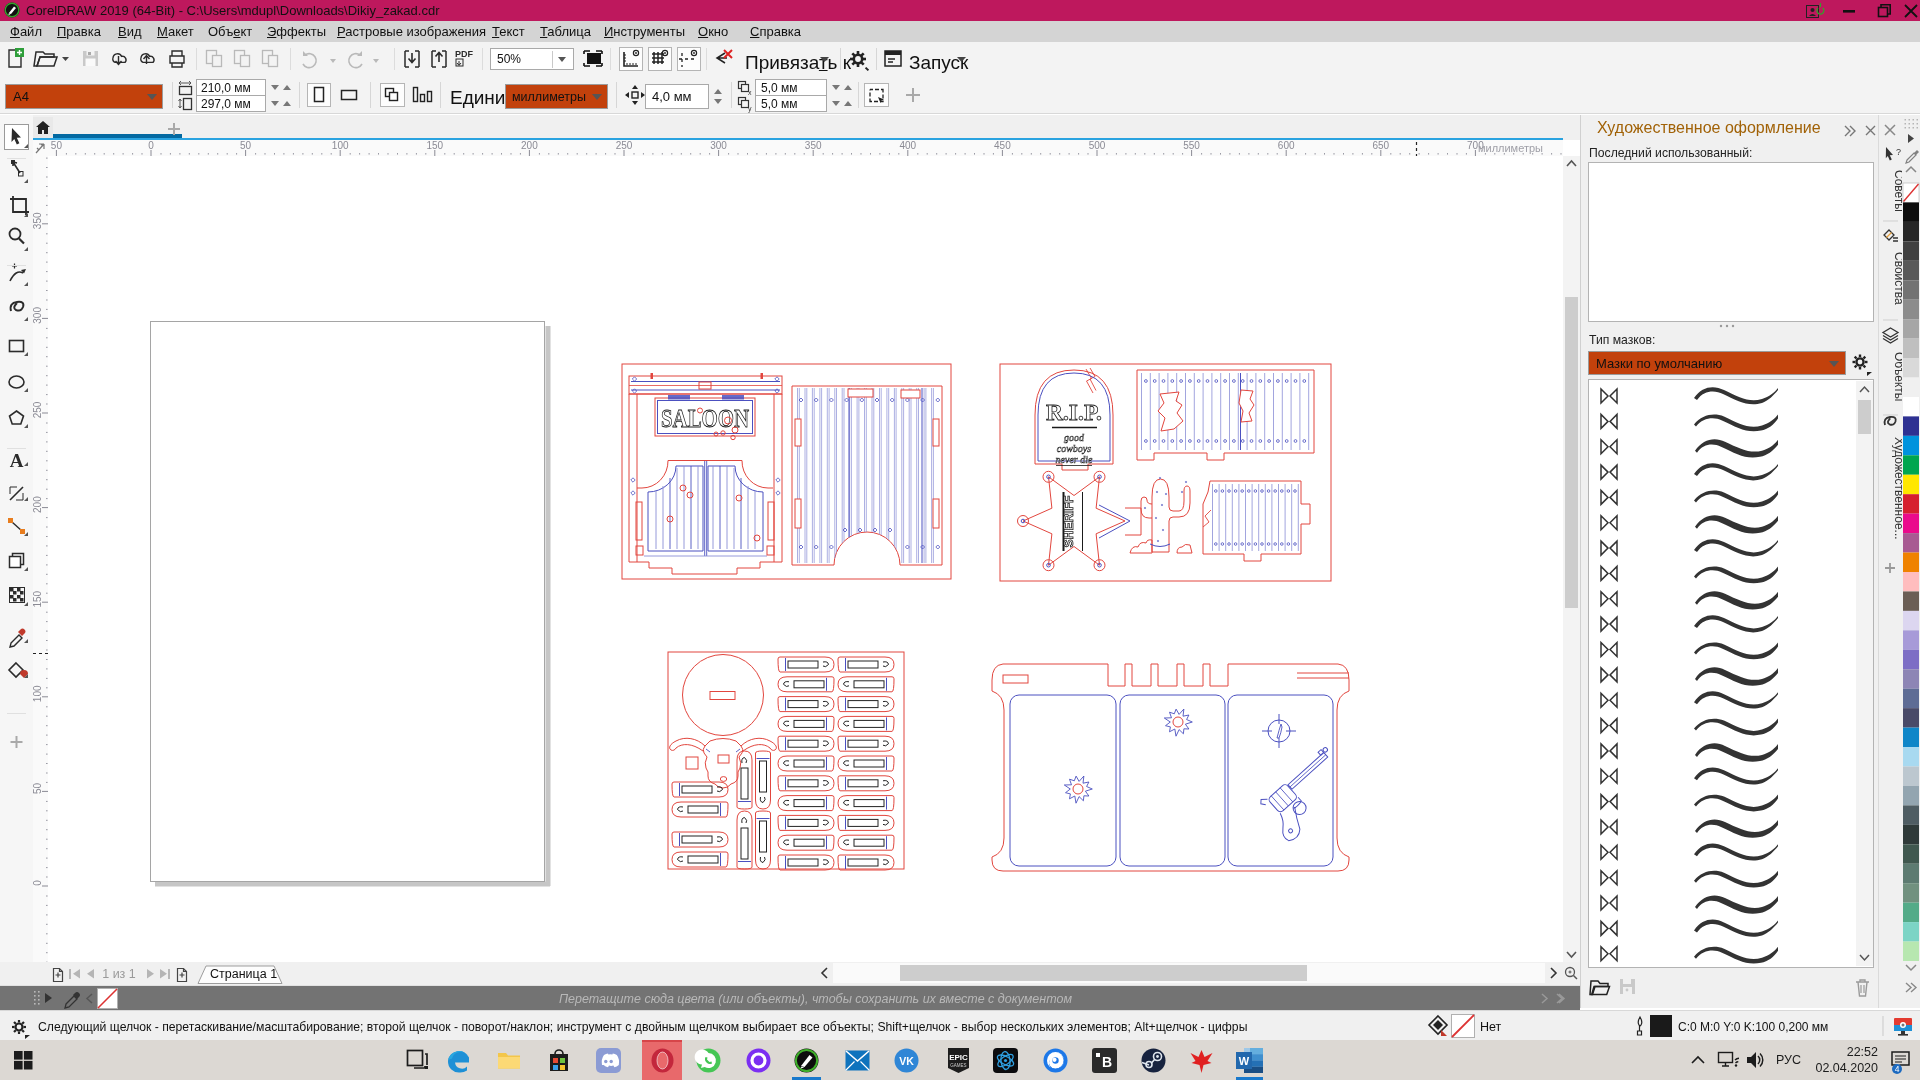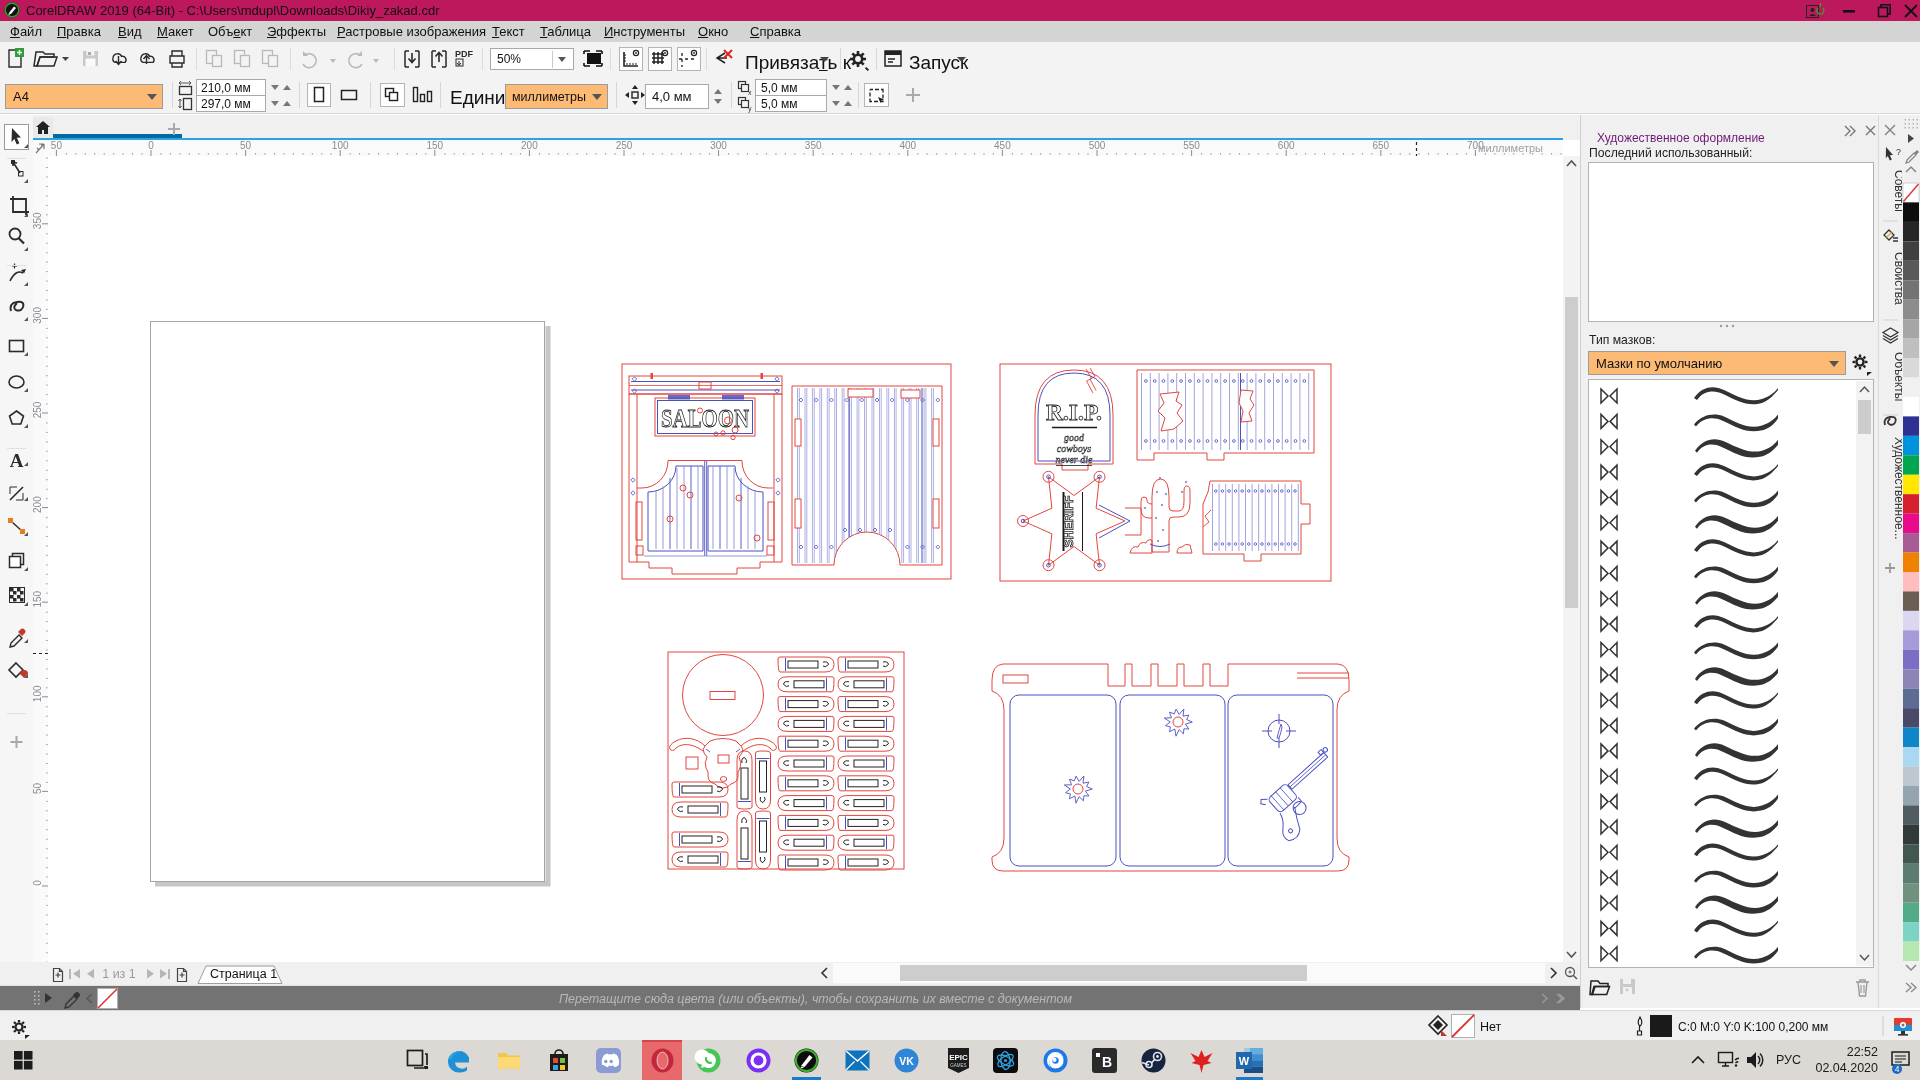--- a/index.html
+++ b/index.html
@@ -16,21 +16,21 @@
 #toolbox{left:0;top:115px;width:33px;height:895px;background:#f6f6f6}
 #canvas{left:48px;top:156px;width:1515px;height:806px;background:#fff}
 #vscroll{left:1563px;top:156px;width:17px;height:806px;background:#f3f3f3}
 #navrow{left:0;top:962px;width:1580px;height:23px;background:#f0f0f0}
 #palrow{left:0;top:985px;width:1580px;height:25px;background:#737373;border-top:1px solid #e2e2e2}
 #statusbar{left:0;top:1010px;width:1920px;height:30px;background:#f0f0f0;border-top:1px solid #d8d8d8}
 #taskbar{left:0;top:1040px;width:1920px;height:40px;background:#dcd8d3}
 #docker{left:1580px;top:115px;width:298px;height:893px;background:#f0f0f0;border-left:1px solid #d0d0d0}
 #tabstrip{left:1878px;top:115px;width:24px;height:893px;background:#f0f0f0;border-left:1px solid #dadada}
 #palette{left:1902px;top:115px;width:18px;height:893px;background:#f0f0f0}
-.combo{position:absolute;background:#fdba74;border:1px solid #9b9b9b;font-size:13px;color:#111}
+.combo{position:absolute;background:#c2410c;border:1px solid #9b9b9b;font-size:13px;color:#111}
 .field{position:absolute;background:#fff;border:1px solid #a9a9a9;font-size:12px;color:#111}
 .sep{position:absolute;width:1px;background:#d6d6d6}
 svg{position:absolute;overflow:visible}
 .lbl{position:absolute;font-size:19px;color:#111;white-space:nowrap}
 </style></head><body>
 
 <div id="titlebar" class="abs">
 <svg class="abs" style="left:4px;top:2px" width="16" height="16">
       <circle cx="8" cy="8" r="7.6" fill="#111"></circle>
       <circle cx="8" cy="8" r="6.8" fill="none" stroke="#35a02c" stroke-width="1.4"></circle>
@@ -1204,20 +1204,21 @@
         <line x1="10" y1="14.5" x2="10" y2="17"></line>
         <line x1="3" y1="10" x2="5.5" y2="10"></line>
         <line x1="14.5" y1="10" x2="17" y2="10"></line>
         <line x1="5" y1="5" x2="6.8" y2="6.8"></line>
         <line x1="13.2" y1="13.2" x2="15" y2="15"></line>
         <line x1="5" y1="15" x2="6.8" y2="13.2"></line>
         <line x1="13.2" y1="6.8" x2="15" y2="5"></line>
       </g>
       <path d="M16,18 h5 l-5,4 z" fill="#222"></path>
     </svg>
+<div class="lbl" style="left:38px;top:9px;font-size:12.2px">Следующий щелчок - перетаскивание/масштабирование; второй щелчок - поворот/наклон; инструмент с двойным щелчком выбирает все объекты; Shift+щелчок - выбор нескольких элементов; Alt+щелчок - цифры</div>
 <svg class="abs" style="left:1428px;top:3px" width="460" height="26">
 <path d="M10,2 l9,9 l-9,9 l-9,-9 z" fill="none" stroke="#222" stroke-width="1.6"></path>
       <path d="M10,6 l5,5 l-5,5 l-5,-5 z" fill="#222"></path>
       <path d="M13,16 l6,6 h-6 z" fill="#c0392b"></path>
 <rect x="23.5" y="0.5" width="23" height="23" fill="#fff" stroke="#b0b0b0"></rect>
       <line x1="24" y1="23" x2="46" y2="1" stroke="#d33" stroke-width="1.8"></line>
 <text x="52" y="16.5" font-size="12.5" fill="#111" font-family="Liberation Sans">Нет</text>
 <path d="M212,3 q-3,5 -1,8 q1,2 2,0 q2,-3 -1,-8 z M211.5,11 v6 m-2,0 h4 v4 h-4 z" stroke="#222" fill="none" stroke-width="1.2"></path>
 <rect x="222" y="1" width="22" height="22" fill="#1a1a1a"></rect>
 <text x="250" y="16.5" font-size="12" fill="#111" font-family="Liberation Sans">C:0 M:0 Y:0 K:100  0,200 мм</text>
@@ -1360,21 +1361,21 @@
 <div class="abs" style="left:1776px;top:13px;font-size:12.5px;color:#1c1c1c">РУС</div>
 <div class="abs" style="left:1812px;top:4px;width:66px;height:32px;font-size:12.5px;color:#1c1c1c;text-align:right;line-height:16px">22:52<br>02.04.2020</div>
 <svg class="abs" style="left:1890px;top:10px" width="26" height="24">
       <path d="M2,2 h17 v13 h-9 l-4,4 v-4 h-4 z" fill="none" stroke="#1c1c1c" stroke-width="1.5"></path>
       <path d="M5,6 h11 M5,9 h11 M5,12 h7" stroke="#1c1c1c" stroke-width="1.2"></path>
       <circle cx="7" cy="19" r="5" fill="#1c6ac0"></circle>
       <text x="7" y="22" font-size="8.5" fill="#fff" text-anchor="middle" font-family="Liberation Sans">4</text>
     </svg>
 </div>
 <div id="docker" class="abs">
-<div class="abs" style="left:16px;top:16px;font-size:12px;color:#701a75">Художественное оформление</div>
+<div class="abs" style="left:16px;top:4px;font-size:16px;color:#a16207">Художественное оформление</div>
 <svg class="abs" style="left:263px;top:10px" width="32" height="12">
       <path d="M1,1 l5,5 l-5,5 m5,-10 l5,5 l-5,5" stroke="#777" stroke-width="1.4" fill="none"></path>
       <path d="M22,1 l9,9 m0,-9 l-9,9" stroke="#777" stroke-width="1.4"></path>
     </svg>
 <div class="abs" style="left:8px;top:31px;font-size:12.2px;color:#222">Последний использованный:</div>
 <div class="abs" style="left:7px;top:47px;width:286px;height:160px;background:#fff;border:1px solid #b3b3b3"></div>
 <div class="abs" style="left:138px;top:209px;width:20px;height:4px">
       <svg width="20" height="4">
         <circle cx="2" cy="2" r="1.2" fill="#999"></circle>
         <circle cx="8" cy="2" r="1.2" fill="#999"></circle>

